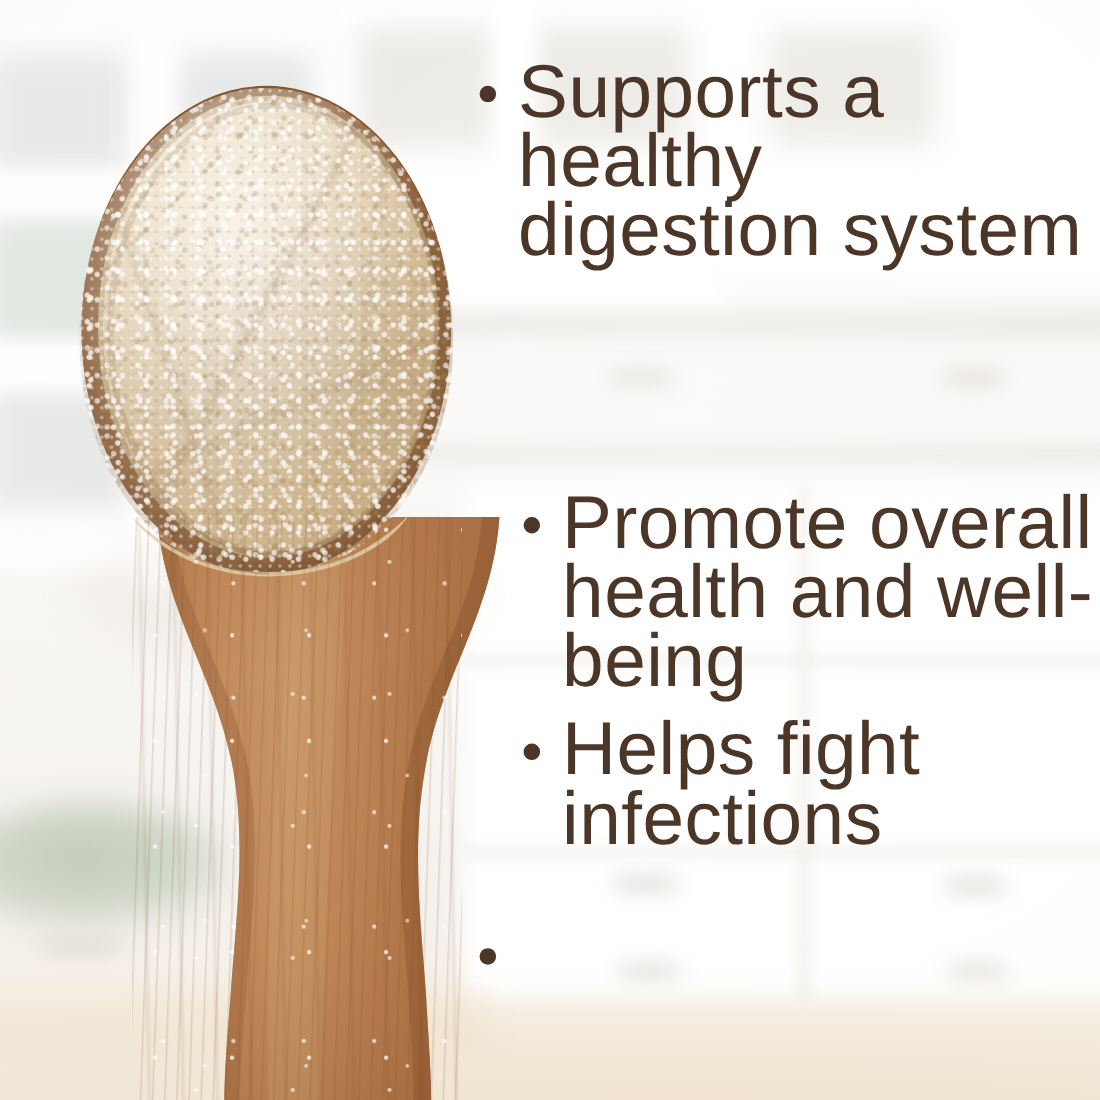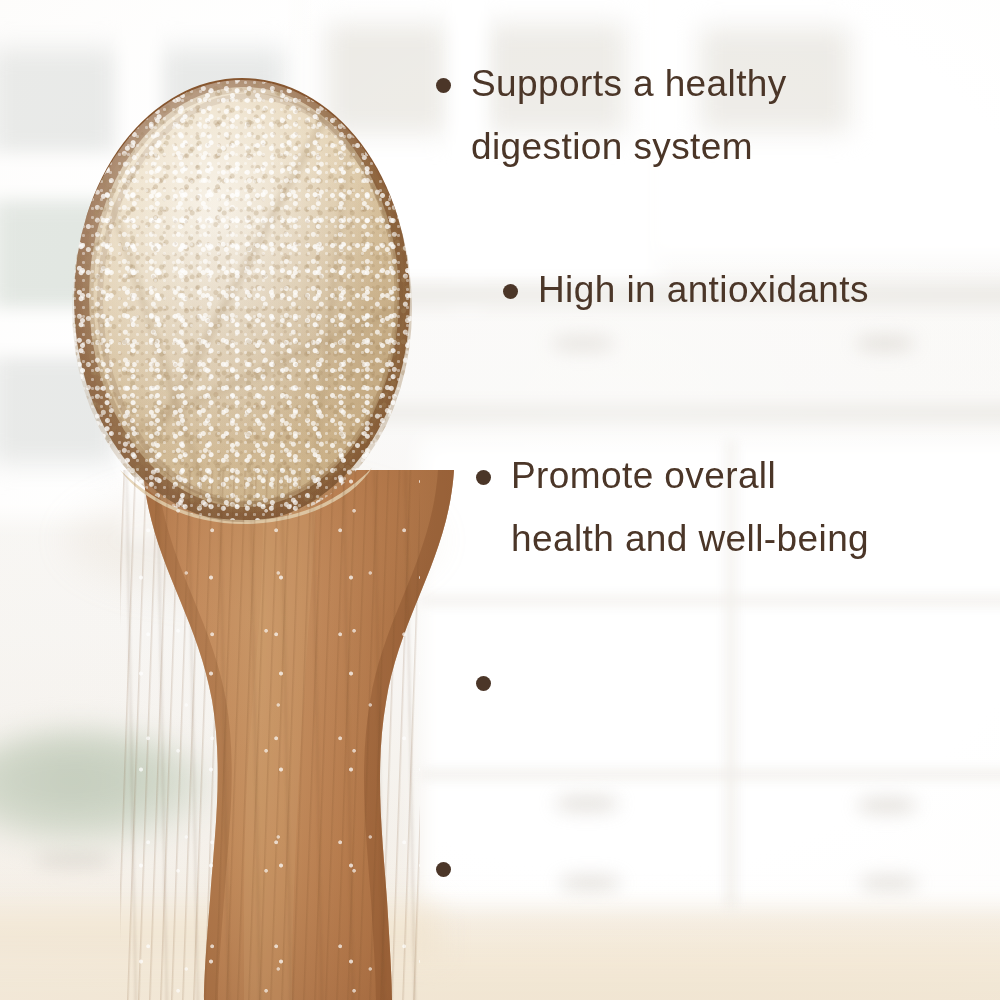--- a/index.html
+++ b/index.html
@@ -212,21 +212,21 @@
     height: 15px;
     border-radius: 50%;
     background: #4b3628;
     flex: 0 0 auto;
     margin-top: 26px;
   }
   .bullet-text {
     margin-left: 20px;
     color: #4b3628;
     font-family: "Liberation Sans", sans-serif;
-    font-size: 37px;
+    font-size: 68px;
     font-weight: 300;
     line-height: 63px;
     letter-spacing: 0.4px;
     white-space: pre-line;
     text-rendering: optimizeLegibility;
   }
 
   
   #bullet-1 { left: 436px; top: 52px;  width: 560px; }
   #bullet-2 { left: 503px; top: 258px; width: 497px; }
@@ -379,33 +379,31 @@
   </div>
 
   <div class="bullets">
 
     <div class="bullet-item" id="bullet-1">
       <span class="bullet-dot"></span>
       <span class="bullet-text">Supports a healthy
 digestion system</span>
     </div>
 
-    <div class="bullet-item" id="bullet-2">
-      <span class="bullet-dot"></span>
-      <span class="bullet-text">High in antioxidants</span>
-    </div>
 
     <div class="bullet-item" id="bullet-3">
       <span class="bullet-dot"></span>
       <span class="bullet-text">Promote overall
 health and well-being</span>
     </div>
 
     <div class="bullet-item" id="bullet-4">
       <span class="bullet-dot"></span>
+      <span class="bullet-text">Helps fight
+infections</span>
     </div>
 
     <div class="bullet-item" id="bullet-5">
       <span class="bullet-dot"></span>
     </div>
 
   </div>
 
 </div>
 

